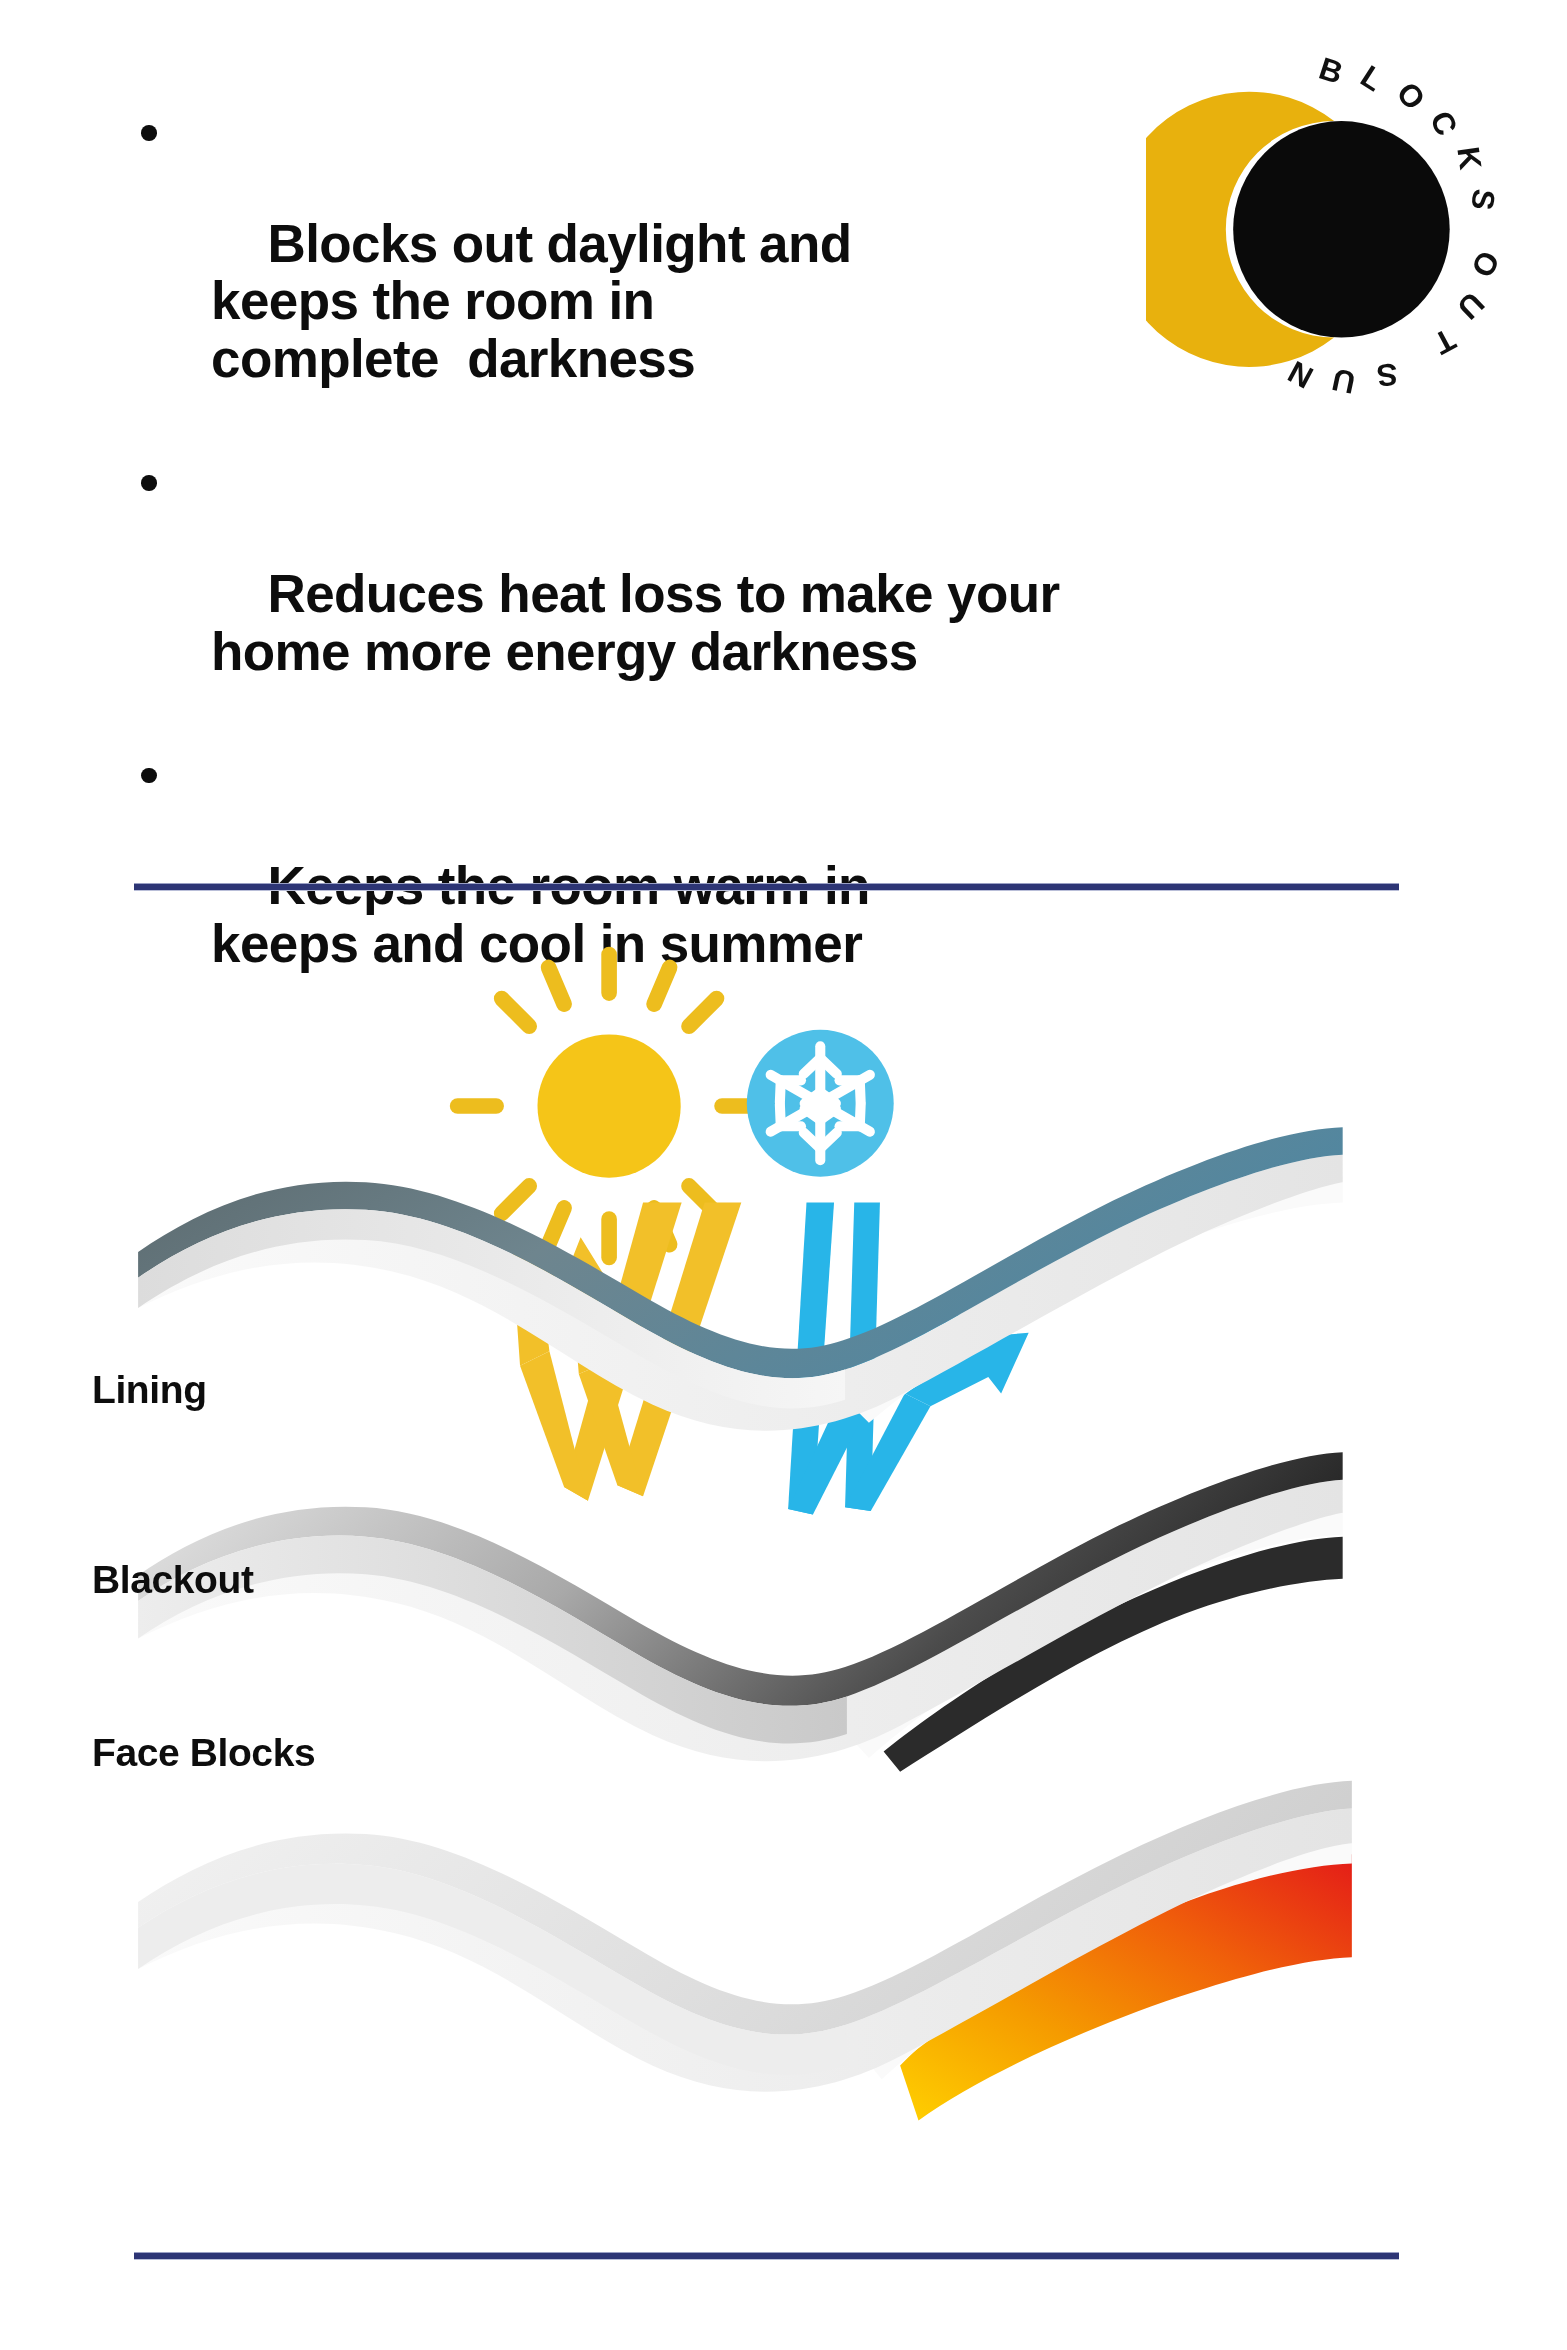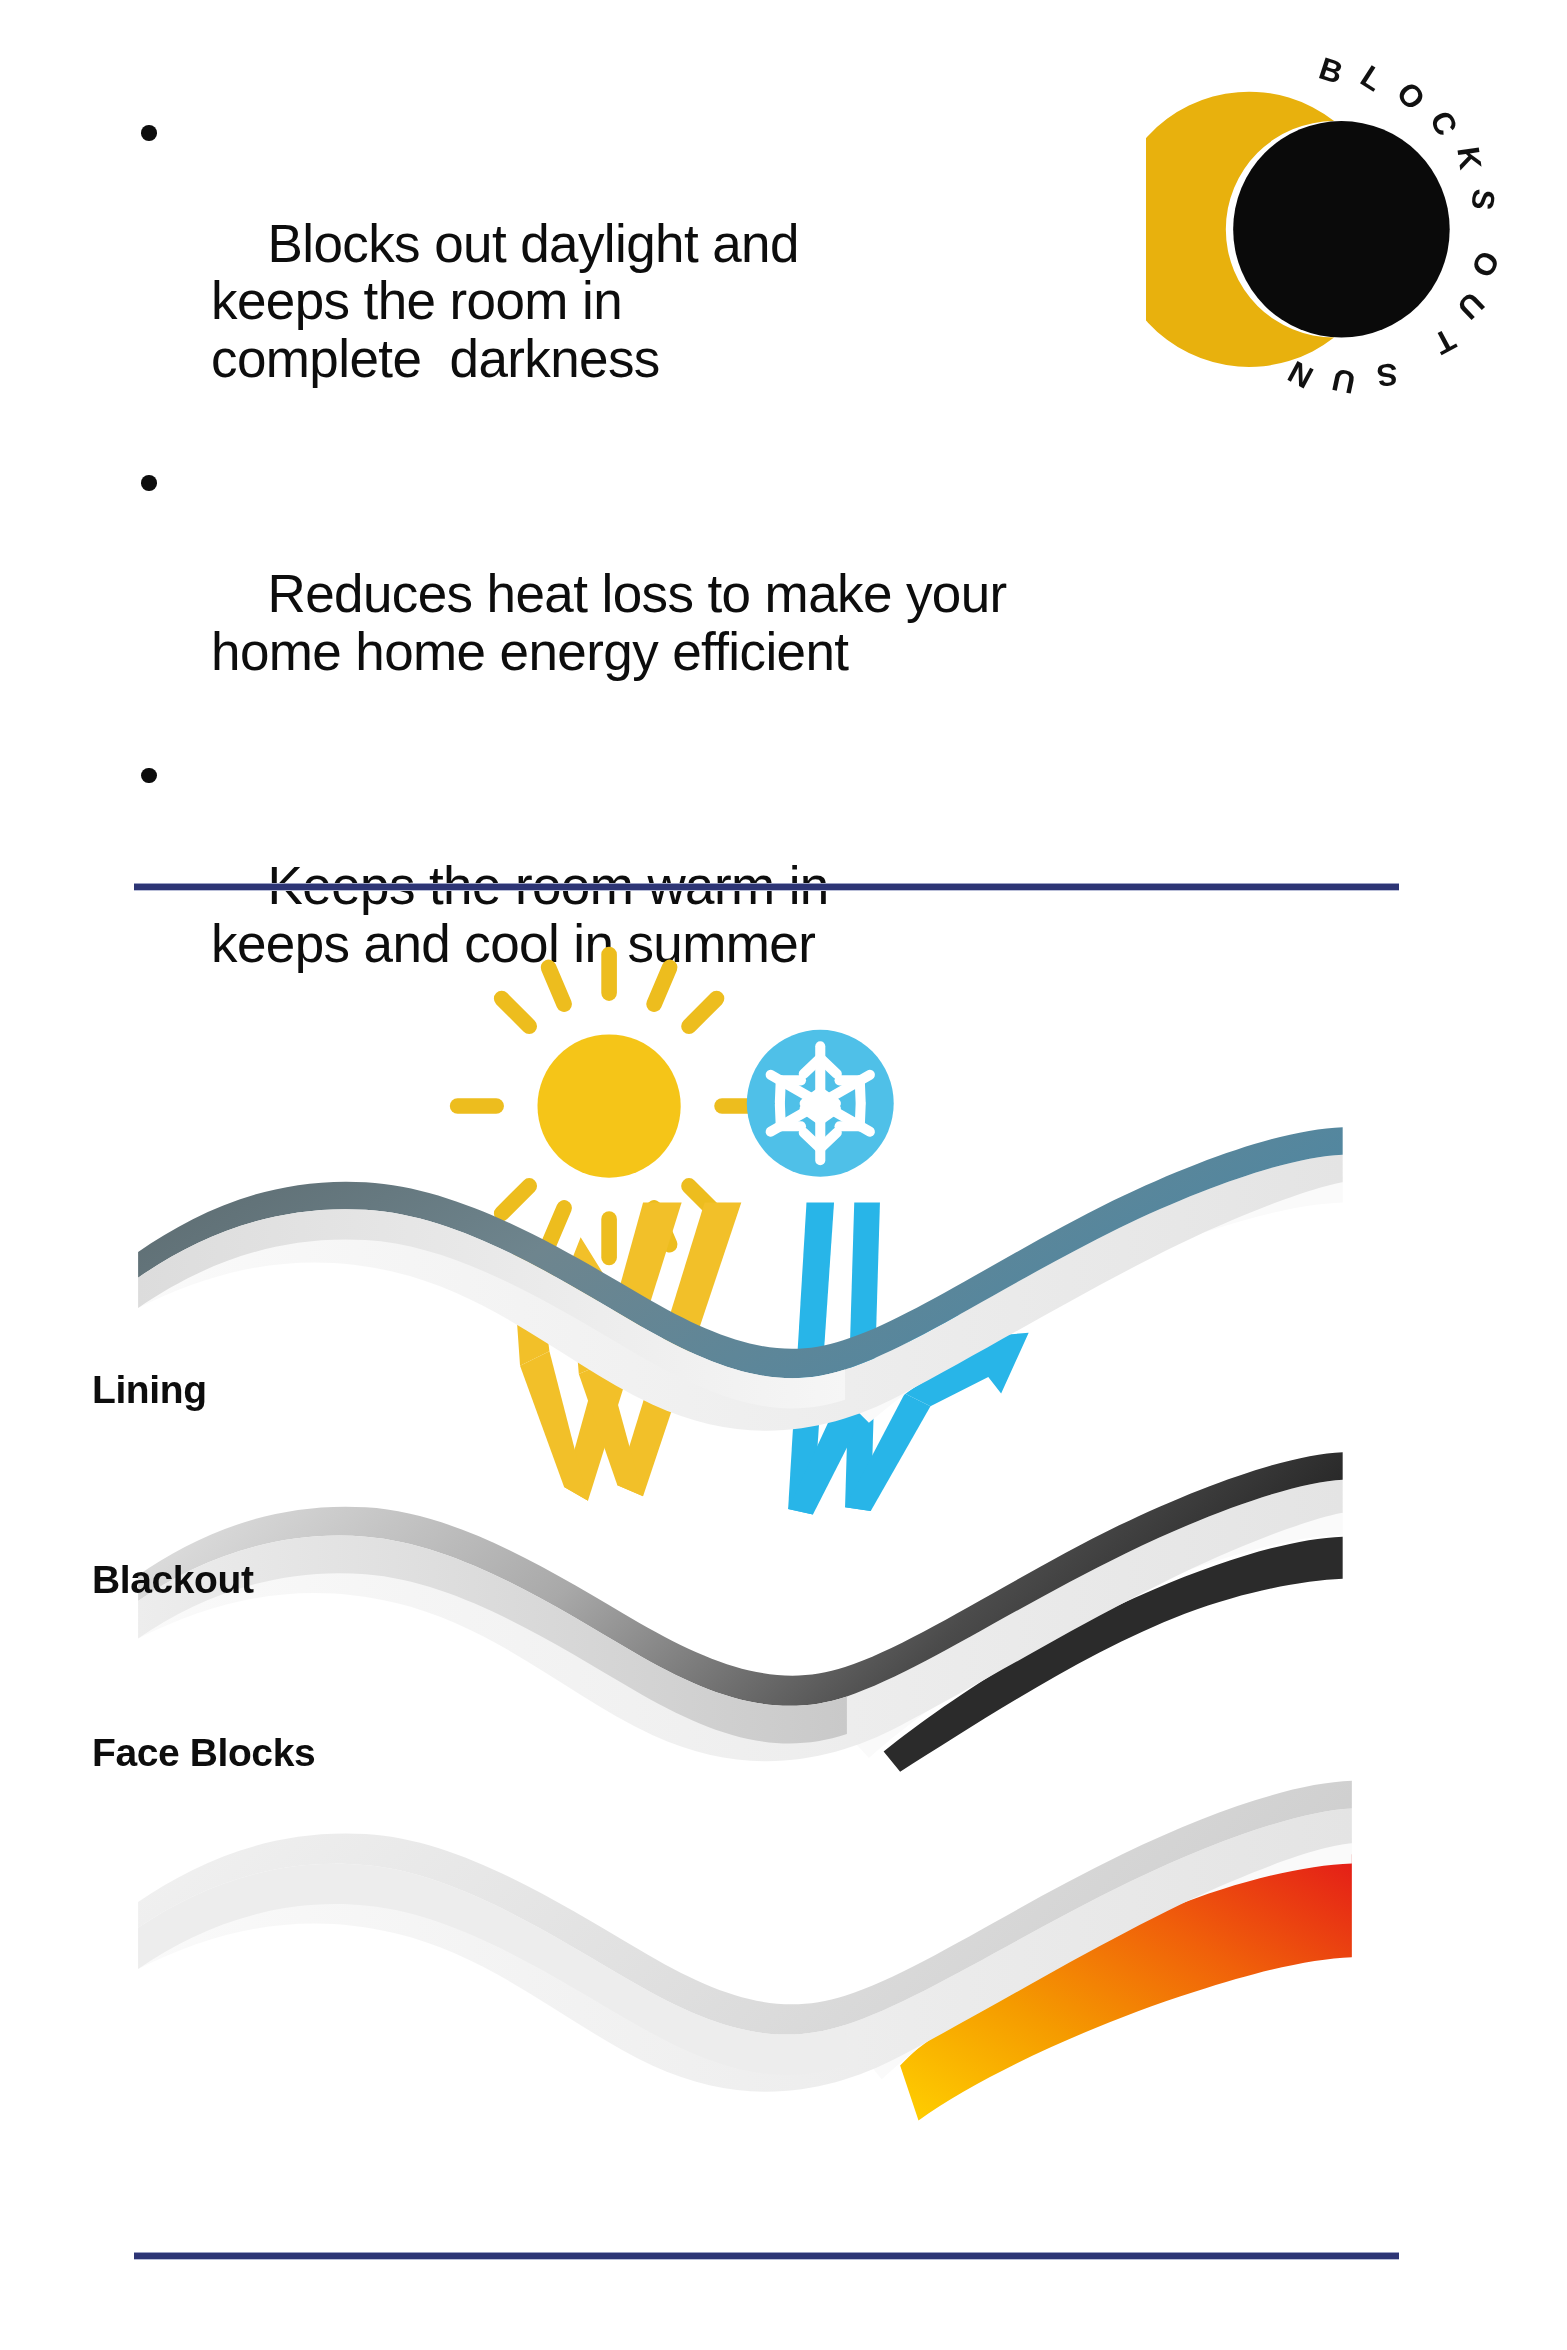--- a/index.html
+++ b/index.html
@@ -25,21 +25,21 @@
     list-style: none;
     margin: 0;
     padding: 0;
   }
   .benefit-item {
     position: relative;
     padding-left: 90px;
     margin-bottom: 3.7px;
     font-size: 53px;
     line-height: 1.09;
-    font-weight: 400;
+    font-weight: 700;
     letter-spacing: -0.6px;
     color: #0d0d0d;
     white-space: pre-wrap;
   }
   .benefit-item .bullet-dot {
     position: absolute;
     left: 20px;
     top: 26px;
     width: 15.6px;
     height: 15.6px;
@@ -99,21 +99,21 @@
 <ul class="benefits">
   <li class="benefit-item">
     <span class="bullet-dot"></span>
     <span>Blocks out daylight and
 keeps the room in
 complete  darkness</span>
   </li>
   <li class="benefit-item">
     <span class="bullet-dot"></span>
     <span>Reduces heat loss to make your
-home home energy efficient</span>
+home more energy darkness</span>
   </li>
   <li class="benefit-item">
     <span class="bullet-dot"></span>
     <span>Keeps the room warm in
 keeps and cool in summer</span>
   </li>
 </ul>
 
 <div class="badge">
   <svg viewBox="0 0 400 400" xmlns="http://www.w3.org/2000/svg">

